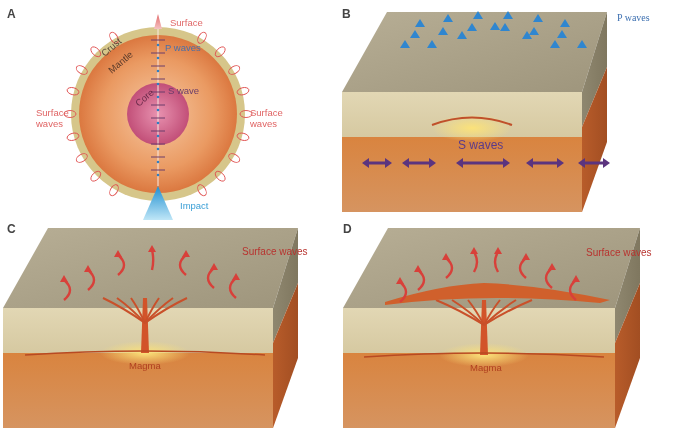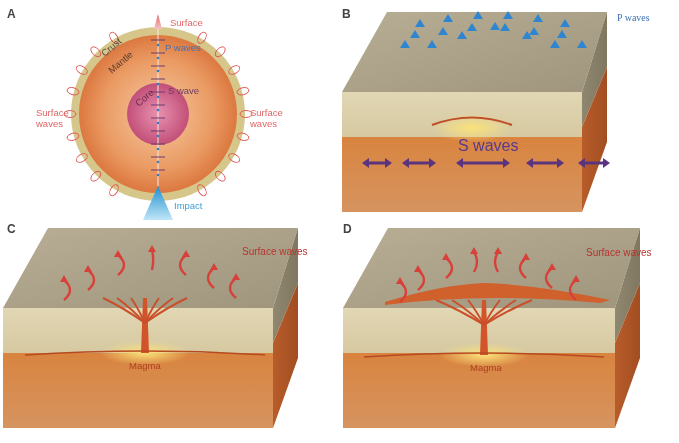--- a/index.html
+++ b/index.html
@@ -90,21 +90,21 @@
 <div class="lbl" style="left:170px;top:17px;color:#e06868;">Surface</div>
 <div class="lbl" style="left:165px;top:42px;color:#4a6fa8;">P waves</div>
 <div class="lbl" style="left:168px;top:61px;color:#6a3d6a;margin-top:24px;">S wave</div>
 <div class="lbl" style="left:99px;top:50px;color:#5a4a3a;transform:rotate(-40deg);transform-origin:left top;">Crust</div>
 <div class="lbl" style="left:106px;top:67px;color:#5a3a2a;transform:rotate(-40deg);transform-origin:left top;">Mantle</div>
 <div class="lbl" style="left:133px;top:100px;color:#6a2a4a;transform:rotate(-40deg);transform-origin:left top;">Core</div>
 <div class="lbl" style="left:36px;top:107px;color:#e06464;">Surface</div>
 <div class="lbl" style="left:36px;top:118px;color:#e06464;">waves</div>
 <div class="lbl" style="left:250px;top:107px;color:#e06464;">Surface</div>
 <div class="lbl" style="left:250px;top:118px;color:#e06464;">waves</div>
-<div class="lbl" style="left:174px;top:200px;color:#3a9fd6;">Impact</div>
+<div class="lbl" style="left:180px;top:200px;color:#3a9fd6;">Impact</div>
 
 <svg width="679" height="443" style="pointer-events:none;">
   <defs>
     <linearGradient id="topRock" x1="0" y1="0" x2="1" y2="1">
       <stop offset="0%" stop-color="#b7ae95"></stop>
       <stop offset="100%" stop-color="#9e957c"></stop>
     </linearGradient>
     <linearGradient id="midRock" x1="0" y1="0" x2="0" y2="1">
       <stop offset="0%" stop-color="#e2d7b4"></stop>
       <stop offset="100%" stop-color="#d6c9a1"></stop>
@@ -265,17 +265,17 @@
       <path d="M526,278 Q514,268 526,258" fill="none" stroke="#d8403a" stroke-width="2.4"></path>
       <polygon points="522,260 526,253 530,260" fill="#d8403a"></polygon>
       <path d="M552,288 Q540,278 552,268" fill="none" stroke="#d8403a" stroke-width="2.4"></path>
       <polygon points="548,270 552,263 556,270" fill="#d8403a"></polygon>
       <path d="M576,300 Q564,290 576,280" fill="none" stroke="#d8403a" stroke-width="2.4"></path>
       <polygon points="572,282 576,275 580,282" fill="#d8403a"></polygon>
     </g>
 </svg>
 
 <div class="lbl" style="left:617px;top:12px;color:#3c6fb0;font-size:10px;font-family:Liberation Serif, serif;">P waves</div>
-<div class="lbl" style="left:458px;top:140px;color:#5a3a8a;font-size:16px;">S waves</div>
+<div class="lbl" style="left:458px;top:140px;color:#5a3a8a;font-size:12px;">S waves</div>
 <div class="lbl" style="left:242px;top:246px;color:#b8332f;font-size:10px;">Surface waves</div>
 <div class="lbl" style="left:129px;top:360px;color:#b04020;font-size:9.5px;">Magma</div>
 <div class="lbl" style="left:586px;top:247px;color:#b8332f;font-size:10px;">Surface waves</div>
 <div class="lbl" style="left:470px;top:362px;color:#b04020;font-size:9.5px;">Magma</div>
 
 </body></html>

